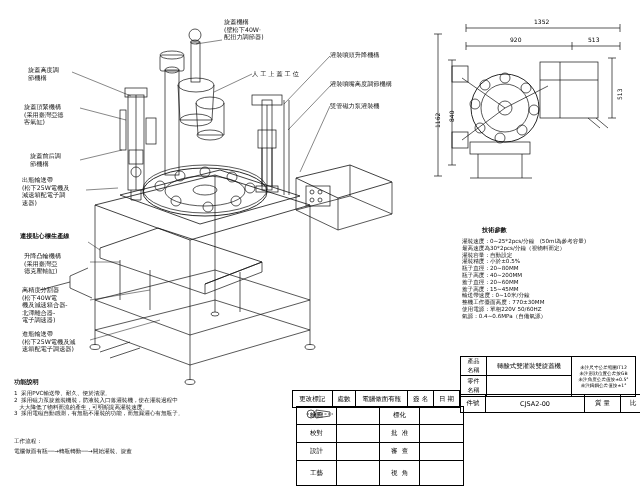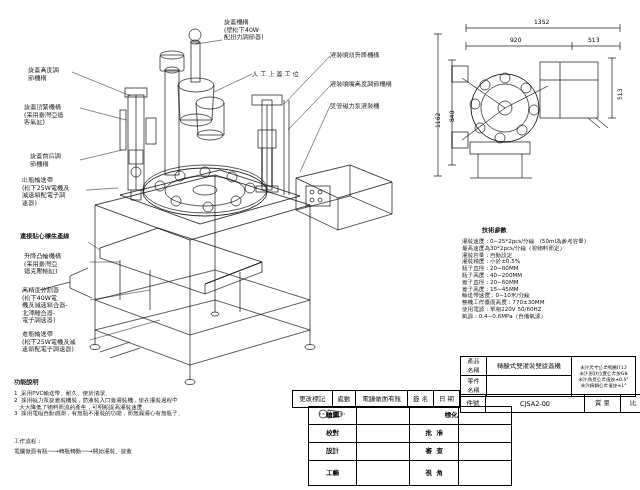--- a/index.html
+++ b/index.html
@@ -287,26 +287,26 @@
         <tr>
       <td style="width:40px;height:16px;">更改標記</td>
       <td style="width:24px;">處數</td>
       <td style="width:52px;">電腦做面有瓶</td>
       <td style="width:26px;">簽 名</td>
       <td style="width:26px;">日 期</td>
     </tr>
   </tbody>
     </table>
 
-  <table class="tbl" style="left:308px;top:406px;width:204px;font-weight:bold;">
+  <table class="tbl" style="left:296px;top:406px;width:168px;">
     <tbody>
         <tr>
       <td style="width:40px;height:17px;">繪圖</td>
       <td style="width:44px;"></td>
-      <td style="width:40px;text-align:right;">標化</td>
+      <td style="width:40px;">標化</td>
       <td style="width:44px;"></td>
     </tr>
     <tr>
       <td style="height:17px;">校對</td>
       <td></td>
       <td>批  准</td>
       <td></td>
     </tr>
     <tr>
       <td style="height:17px;">設計</td>

